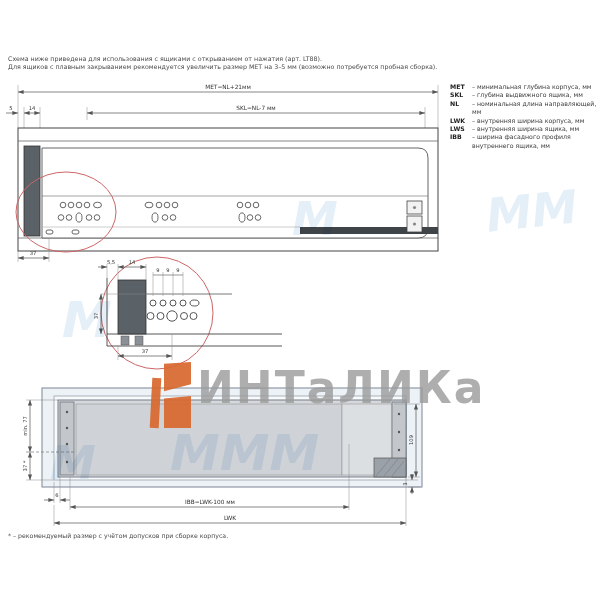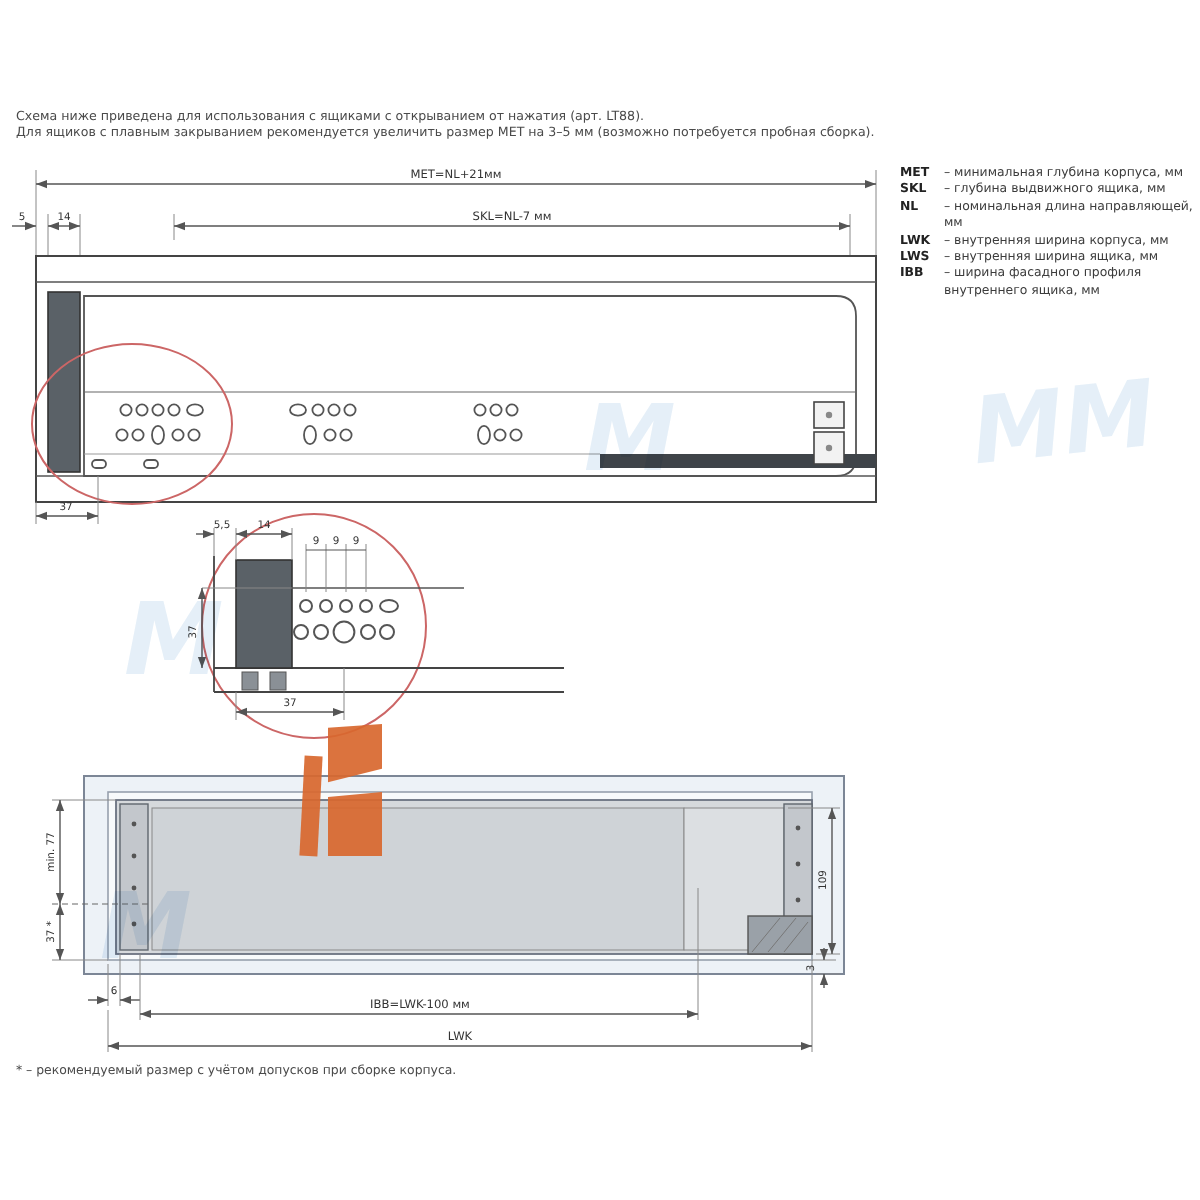--- a/index.html
+++ b/index.html
@@ -30,20 +30,21 @@
   .logo .body{position:absolute;left:16px;top:36px;width:27px;height:32px;background:#d9682e;
               clip-path:polygon(0 8%,100% 0,100% 100%,0 100%);}
 </style>
 </head>
 <body>
 
 <div class="canvas">
 
   <div class="wm-blue" style="left:486px;top:188px;font-size:46px;transform:rotate(-6deg);">ММ</div>
   <div class="wm-blue" style="left:62px;top:295px;font-size:50px;">М</div>
+  <div class="wm-blue" style="left:170px;top:428px;font-size:50px;">МММ</div>
   <div class="wm-blue" style="left:50px;top:440px;font-size:46px;">М</div>
   <div class="wm-blue" style="left:292px;top:196px;font-size:46px;">М</div>
 
   <div class="note">
     <div>Схема ниже приведена для использования с ящиками с открыванием от нажатия (арт. LT88).</div>
     <div>Для ящиков с плавным закрыванием рекомендуется увеличить размер MET на 3–5 мм (возможно потребуется пробная сборка).</div>
   </div>
 
   <div class="legend">
     <div class="legend-row">
@@ -269,16 +270,17 @@
       <line x1="412" y1="494" x2="412" y2="487" stroke="#555" stroke-width="0.7" marker-end="url(#ae)"></line>
       <text class="dimtxt-s" transform="translate(407,484) rotate(-90)" text-anchor="middle">3</text>
     </g>
   </svg>
 
   <div class="logo">
     <div class="bar"></div>
     <div class="flag"></div>
     <div class="body"></div>
   </div>
+  <div class="brand">ИНТаЛИКа</div>
 
   <div class="footnote">* – рекомендуемый размер с учётом допусков при сборке корпуса.</div>
 
 </div>
 
 </body></html>

